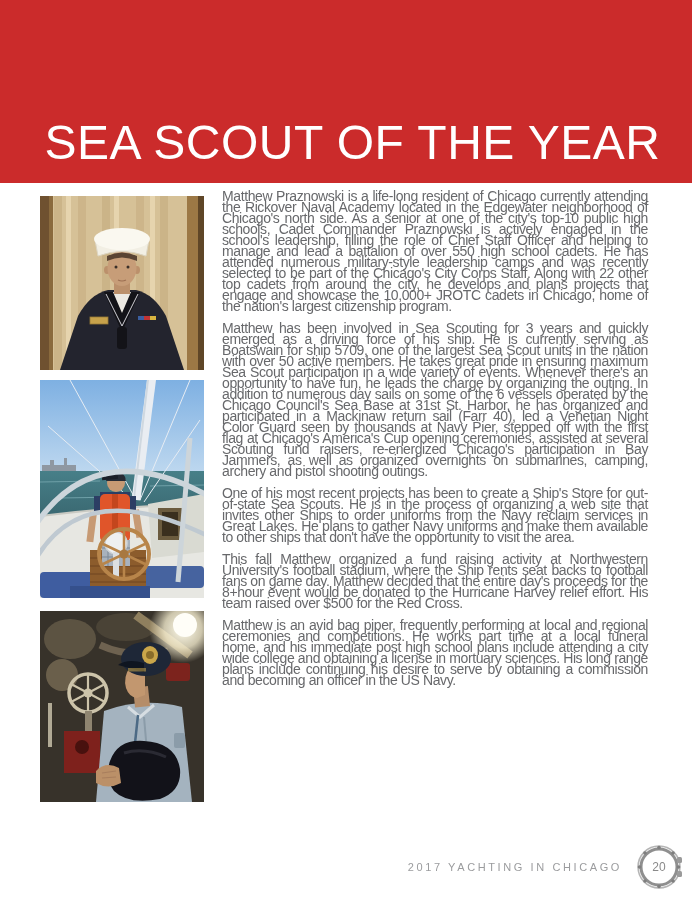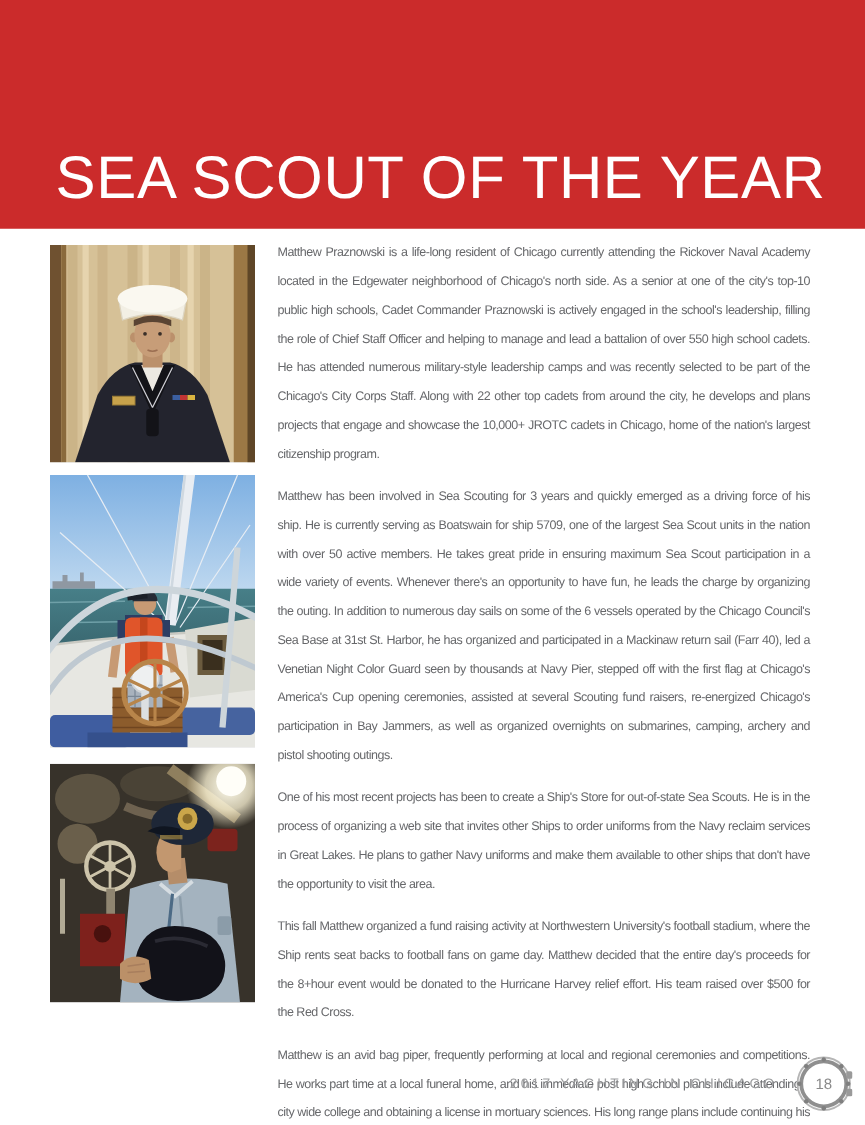--- a/index.html
+++ b/index.html
@@ -27,22 +27,22 @@
   #photo2{top:380px;height:218px;}
   #photo3{top:611px;height:191px;}
   
   .article{position:absolute;left:222px;top:191px;width:430px;}
   .headline{
     color:#1d4e7e;font-size:36px;font-weight:bold;letter-spacing:-1px;
     line-height:1;white-space:nowrap;margin:0 0 13px 0;
   }
   .article p{
     margin:0 4px 11px 0;
-    color:#67686b;font-size:10px;letter-spacing:-0.4px;
-    line-height:23px;text-align:justify;
+    color:#67686b;font-size:14px;letter-spacing:-0.4px;
+    line-height:11px;text-align:justify;
   }
   
   .footer{
     position:absolute;right:10px;bottom:10px;height:46px;
     display:flex;align-items:center;gap:14px;
   }
   .footer-text{
     color:#9b9c9e;font-size:11px;letter-spacing:2.6px;font-weight:400;
   }
   .porthole{position:relative;width:46px;height:46px;}
@@ -214,15 +214,15 @@
         <circle cx="3.5" cy="23" r="1.8"></circle>
           <circle cx="42.5" cy="23" r="1.8"></circle>
         <circle cx="9" cy="9" r="1.8"></circle>
           <circle cx="37" cy="9" r="1.8"></circle>
         <circle cx="9" cy="37" r="1.8"></circle>
           <circle cx="37" cy="37" r="1.8"></circle>
       </g>
       <rect x="41" y="13" width="5" height="6" rx="1.5" fill="#9a9a9a"></rect>
       <rect x="41" y="27" width="5" height="6" rx="1.5" fill="#9a9a9a"></rect>
     </svg>
-    <span class="pagenum">18</span>
+    <span class="pagenum">20</span>
   </span>
 </div>
 
 </body></html>

